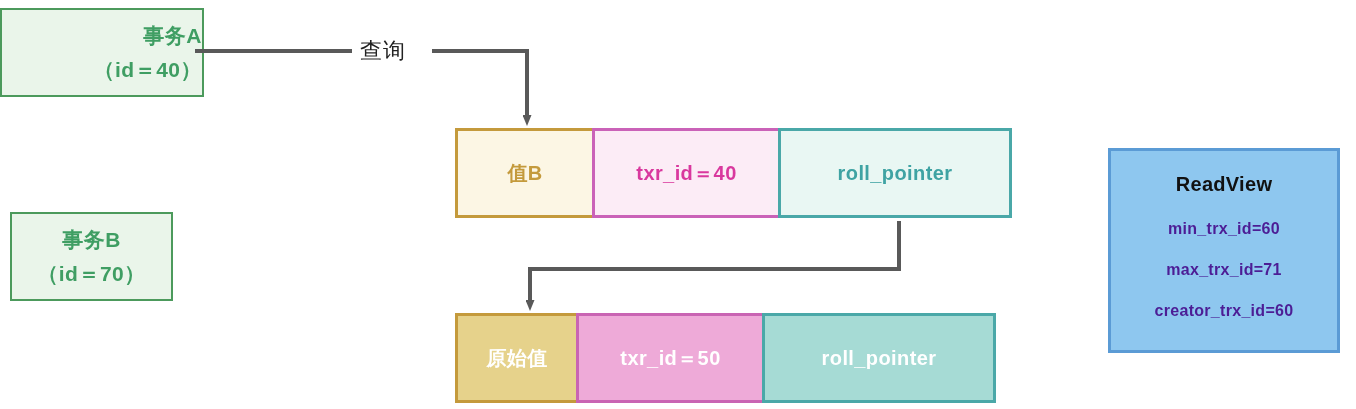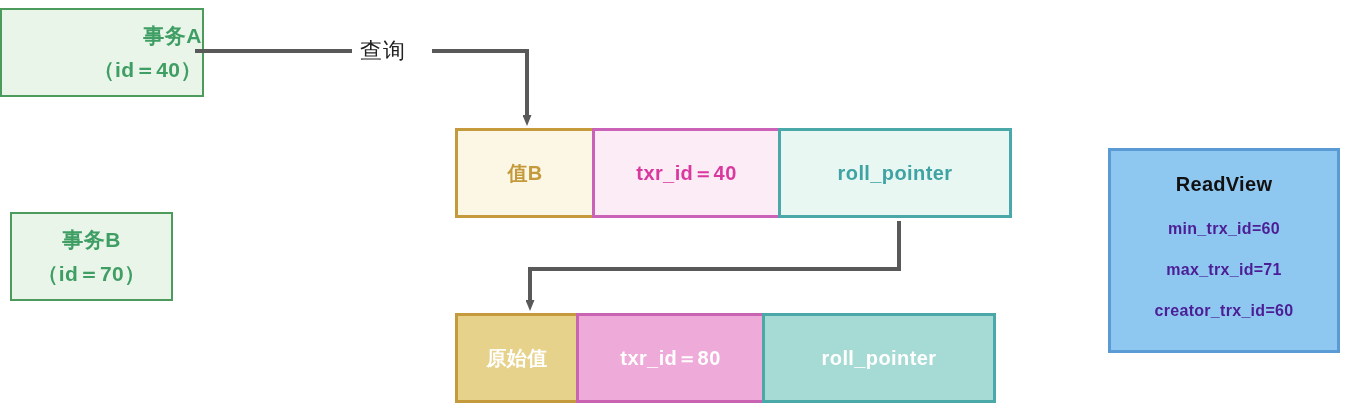--- a/index.html
+++ b/index.html
@@ -146,21 +146,21 @@
   </div>
 
   <div class="record-row" id="record-row-1">
     <div class="cell cell-value">值B</div>
     <div class="cell cell-trxid">txr_id＝40</div>
     <div class="cell cell-pointer">roll_pointer</div>
   </div>
 
   <div class="record-row" id="record-row-2">
     <div class="cell cell-value">原始值</div>
-    <div class="cell cell-trxid">txr_id＝80</div>
+    <div class="cell cell-trxid">txr_id＝50</div>
     <div class="cell cell-pointer">roll_pointer</div>
   </div>
 
   <div id="readview-box">
     <div class="rv-title">ReadView</div>
     <div class="rv-line">min_trx_id=60</div>
     <div class="rv-line">max_trx_id=71</div>
     <div class="rv-line">creator_trx_id=60</div>
   </div>
 

